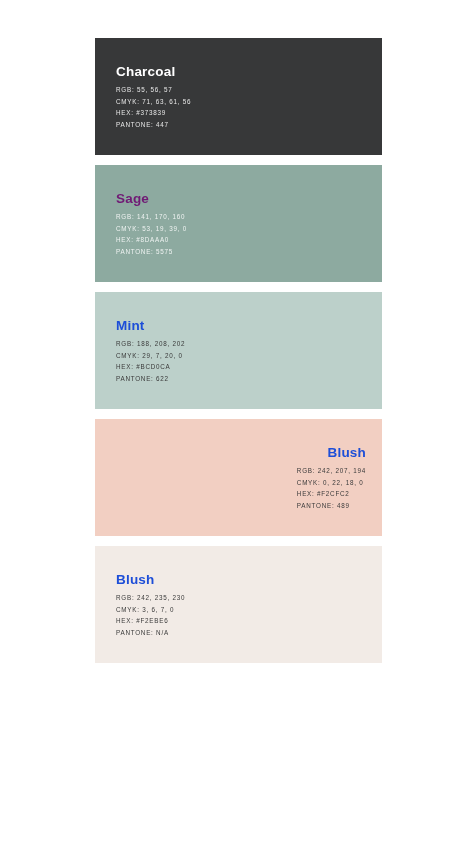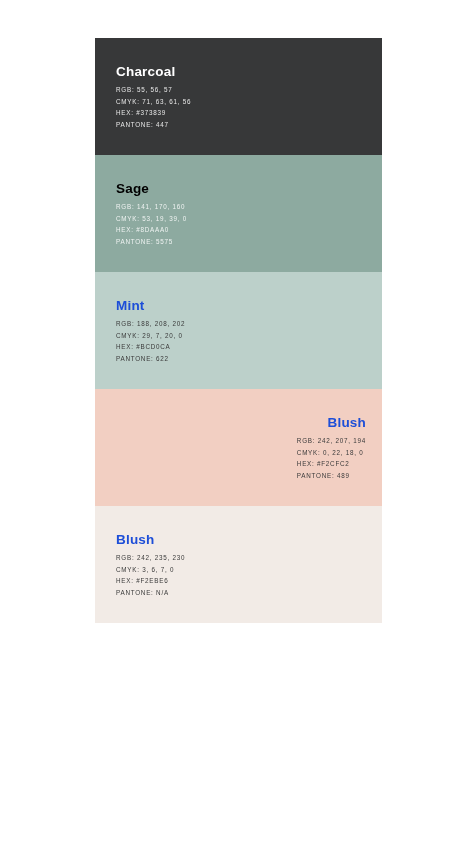--- a/index.html
+++ b/index.html
@@ -22,21 +22,21 @@
     box-sizing: border-box;
   }
 
   .swatch-stack {
     position: absolute;
     left: 95px;
     top: 38px;
     width: 287px;
     display: flex;
     flex-direction: column;
-    gap: 0;
+    gap: 10px;
   }
 
   .swatch {
     position: relative;
     width: 287px;
     height: 117px;
     box-sizing: border-box;
     display: flex;
     flex-direction: column;
     justify-content: center;
@@ -69,21 +69,21 @@
 
   
   .swatch.on-dark .swatch-name { color: #ffffff; }
   .swatch.on-dark .spec-line { color: #e8e8e8; }
 
   
   .swatch.on-light .swatch-name { color: #1d4ed8; }
   .swatch.on-light .spec-line { color: #3a3a3a; }
 
   
-  .swatch.on-mid .swatch-name { color: #000000; }
+  .swatch.on-mid .swatch-name { color: #701a75; }
   .swatch.on-mid .spec-line { color: rgba(255,255,255,0.86); }
 </style>
 </head>
 <body>
 
 <div class="palette-page" style="background-color: rgb(255, 255, 255);">
   <div class="swatch-stack">
 
     <div class="swatch on-dark" style="background-color: rgb(55, 56, 57);">
       <div class="swatch-name">Charcoal</div>

